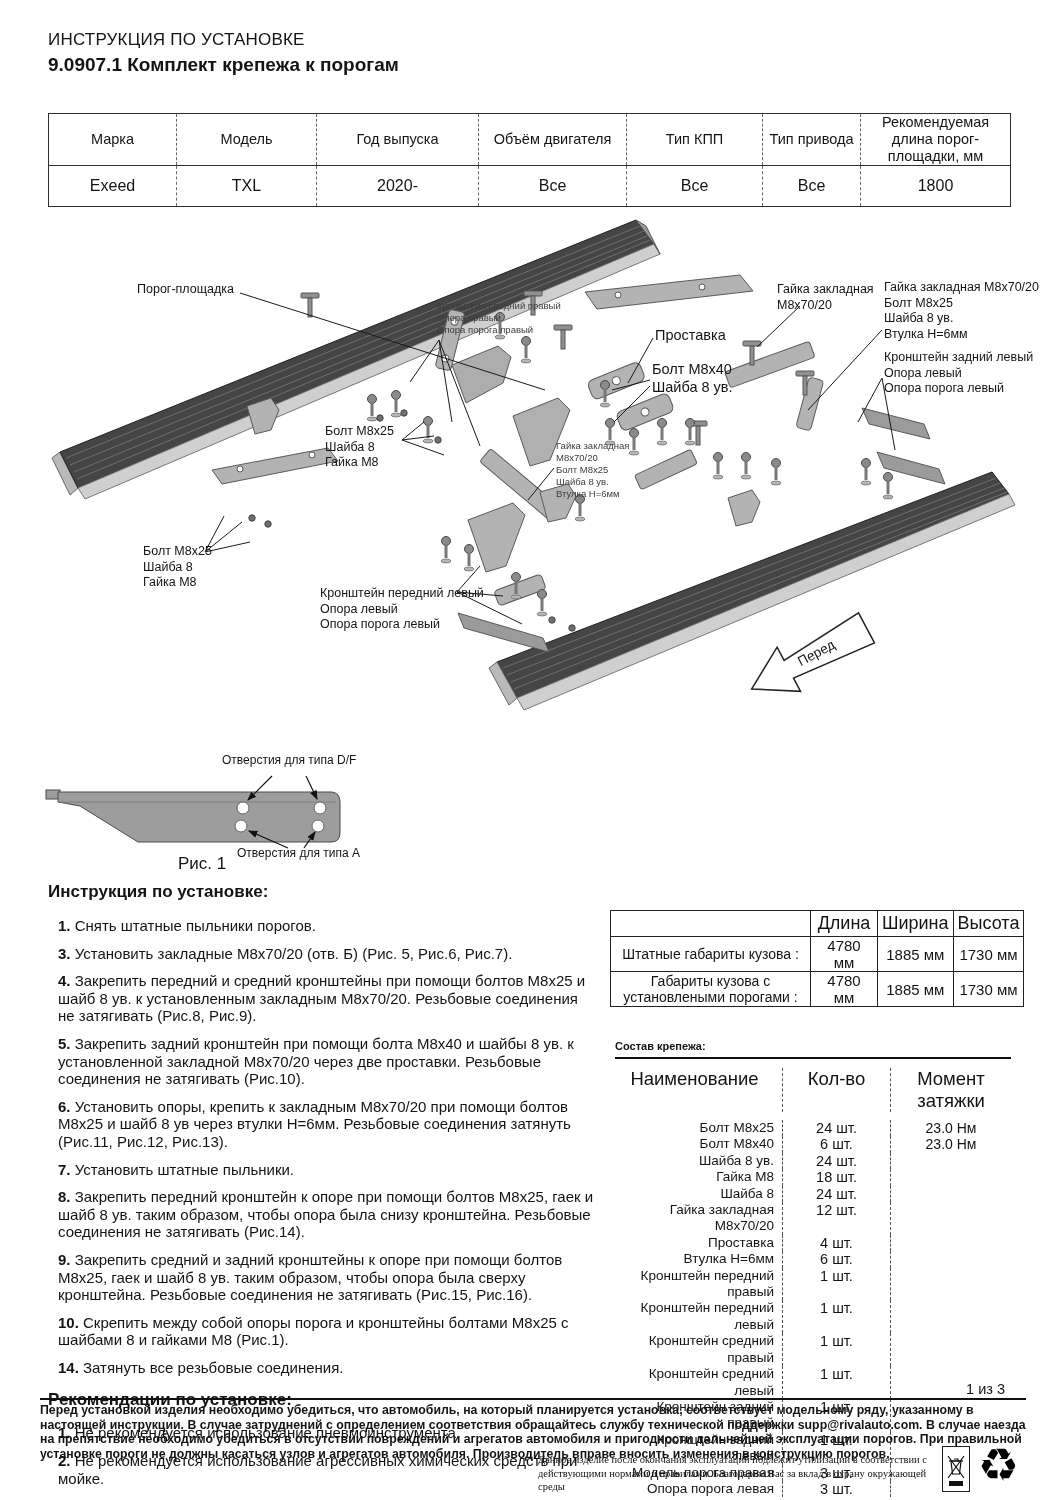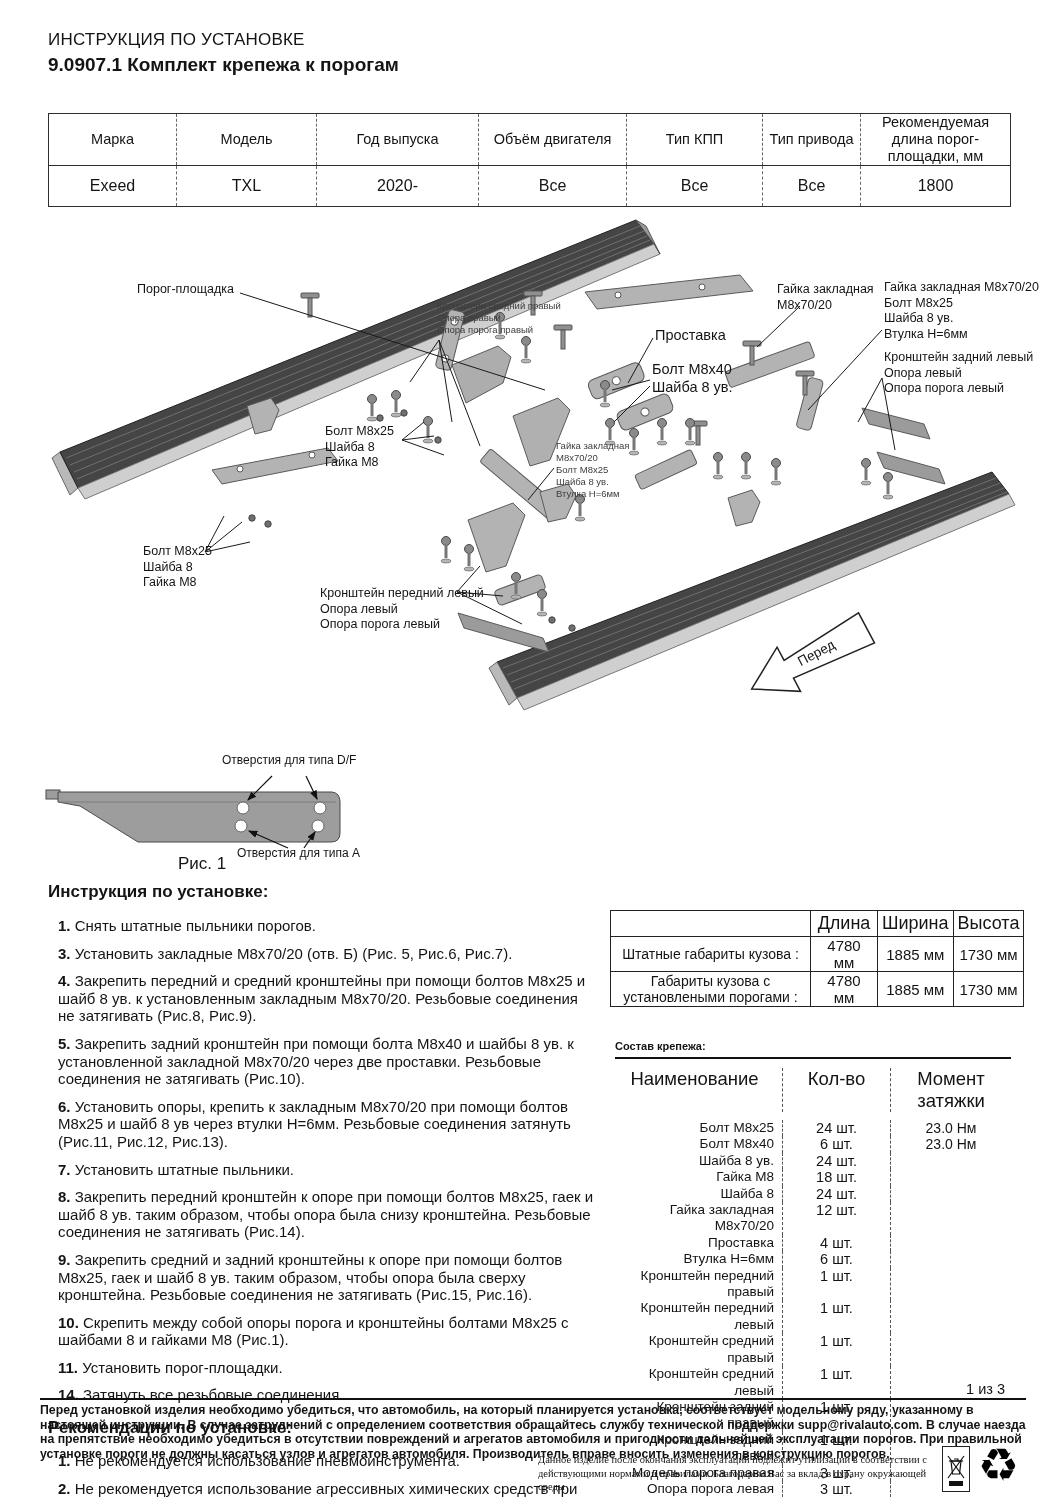--- a/index.html
+++ b/index.html
@@ -426,21 +426,20 @@
 
     <p class="step"><b>1.</b> <span>Снять штатные пыльники порогов.</span></p>
         <p class="step"><b>3.</b> <span>Установить закладные М8х70/20 (отв. Б) (Рис. 5, Рис.6, Рис.7).</span></p>
         <p class="step"><b>4.</b> <span>Закрепить передний и средний кронштейны при помощи болтов М8х25 и шайб 8 ув. к установленным закладным М8х70/20. Резьбовые соединения не затягивать (Рис.8, Рис.9).</span></p>
         <p class="step"><b>5.</b> <span>Закрепить задний кронштейн при помощи болта М8х40 и шайбы 8 ув. к установленной закладной М8х70/20 через две проставки. Резьбовые соединения не затягивать (Рис.10).</span></p>
         <p class="step"><b>6.</b> <span>Установить опоры, крепить к закладным М8х70/20 при помощи болтов М8х25 и шайб 8 ув через втулки Н=6мм. Резьбовые соединения затянуть (Рис.11, Рис.12, Рис.13).</span></p>
         <p class="step"><b>7.</b> <span>Установить штатные пыльники.</span></p>
         <p class="step"><b>8.</b> <span>Закрепить передний кронштейн к опоре при помощи болтов М8х25, гаек и шайб 8 ув. таким образом, чтобы опора была снизу кронштейна. Резьбовые соединения не затягивать (Рис.14).</span></p>
         <p class="step"><b>9.</b> <span>Закрепить средний и задний кронштейны к опоре при помощи болтов М8х25, гаек и шайб 8 ув. таким образом, чтобы опора была сверху кронштейна. Резьбовые соединения не затягивать (Рис.15, Рис.16).</span></p>
         <p class="step"><b>10.</b> <span>Скрепить между собой опоры порога и кронштейны болтами М8х25 с шайбами 8 и гайками М8 (Рис.1).</span></p>
-        <p class="step"><b>11.</b> <span>Установить порог-площадки.</span></p>
         <p class="step"><b>14.</b> <span>Затянуть все резьбовые соединения.</span></p>
       </div>
     <div class="recs">
       <p class="sec-title" style="margin-bottom:14px;">Рекомендации по установке:</p>
       <div>
 
       <p class="step"><b>1.</b> <span>Не рекомендуется использование пневмоинструмента.</span></p>
           <p class="step"><b>2.</b> <span>Не рекомендуется использование агрессивных химических средств при мойке.</span></p>
         </div>
     </div>

